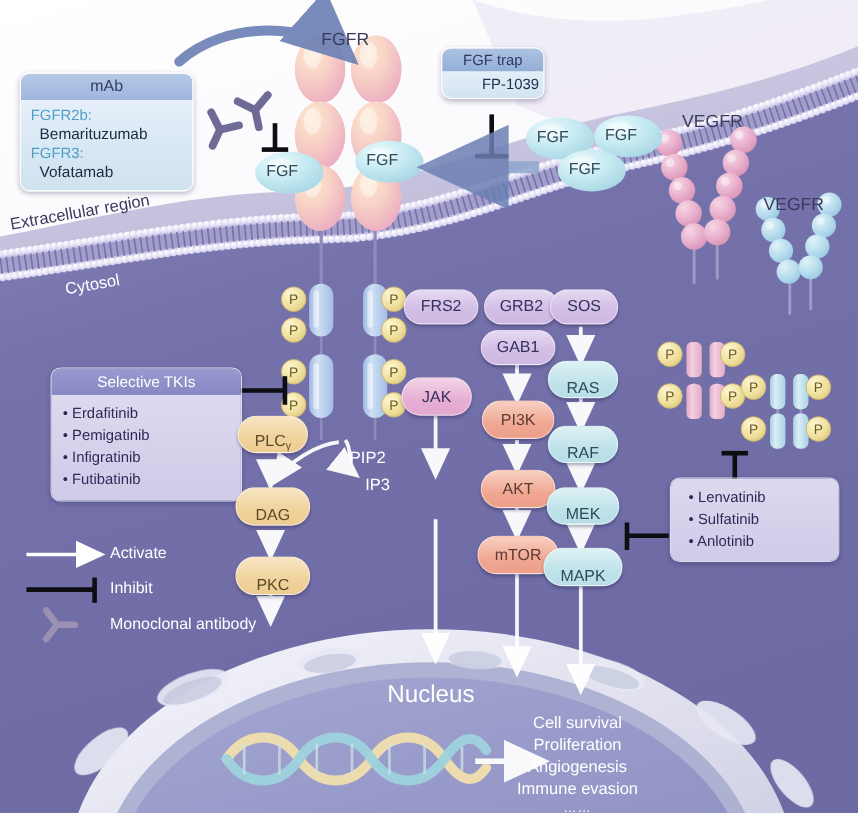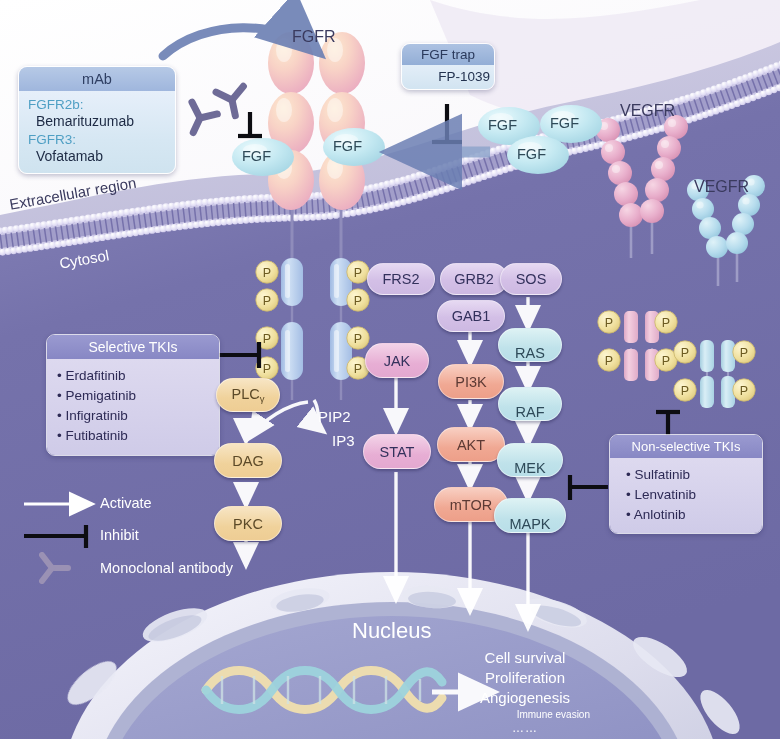--- a/index.html
+++ b/index.html
@@ -44,21 +44,21 @@
 
   
   .node{position:absolute;border-radius:999px;display:flex;align-items:center;
     justify-content:center;font-size:14.5px;color:#33315c;
     box-shadow:0 2px 3px rgba(30,25,70,.35);
     border:1px solid rgba(255,255,255,.45);white-space:nowrap;}
   .n-lav{background:linear-gradient(180deg,#e6d9f2 0%,#d3bfe6 55%,#cdb9e2 100%);}
   .n-pink{background:linear-gradient(180deg,#f3d3e8 0%,#e7aed4 60%,#e3a8d0 100%);}
   .n-salmon{background:linear-gradient(180deg,#f8cfc2 0%,#f0a893 60%,#ed9f89 100%);color:#5d3a34;}
   .n-cyan{background:linear-gradient(180deg,#ddf2f4 0%,#bfe2ea 60%,#b8dee8 100%);color:#2e4a59;align-items:flex-end;}
-  .n-tan{background:linear-gradient(180deg,#f7e5c4 0%,#f0d29b 60%,#eecd94 100%);color:#5c4a28;}
+  .n-tan{background:linear-gradient(180deg,#f7e5c4 0%,#f0d29b 60%,#eecd94 100%);color:#5c4a28;align-items:flex-end;}
 
   
   .lbl{position:absolute;white-space:nowrap;}
   .lbl-dark{color:#3a3a5e;}
   .lbl-white{color:#fff;}
 
   .sub{font-size:9.5px;vertical-align:-3px;}
 </style>
 </head>
 <body>
@@ -906,24 +906,23 @@
     <div class="ib-head">Selective TKIs</div>
     <div class="ib-body">
       <div class="ib-li">• Erdafitinib</div>
       <div class="ib-li">• Pemigatinib</div>
       <div class="ib-li">• Infigratinib</div>
       <div class="ib-li">• Futibatinib</div>
     </div>
   </div>
 
   <div class="infobox nstki">
-    <div class="ib-head">Non-selective TKIs</div>
     <div class="ib-body">
+      <div class="ib-li">• Lenvatinib</div>
       <div class="ib-li">• Sulfatinib</div>
-      <div class="ib-li">• Lenvatinib</div>
       <div class="ib-li">• Anlotinib</div>
     </div>
   </div>
 
   <div class="lbl lbl-dark" style="left:292px;top:28px;font-size:16px;">FGFR</div>
   <div class="lbl lbl-dark" style="left:620px;top:102px;font-size:16px;">VEGFR</div>
   <div class="lbl lbl-dark" style="left:694px;top:178px;font-size:16px;">VEGFR</div>
 
   <div class="lbl" style="left:242px;top:148px;font-size:14.5px;color:#2f4a58;">FGF</div>
   <div class="lbl" style="left:333px;top:138px;font-size:14.5px;color:#2f4a58;">FGF</div>
@@ -944,23 +943,20 @@
   <div class="node n-lav" style="left:500px;top:263px;width:60px;height:30px;">
     <span>SOS</span>
     </div>
   <div class="node n-lav" style="left:437px;top:300px;width:66px;height:30px;">
     <span>GAB1</span>
     </div>
 
   <div class="node n-pink" style="left:365px;top:343px;width:62px;height:33px;">
     <span>JAK</span>
     </div>
-  <div class="node n-pink" style="left:363px;top:434px;width:66px;height:33px;">
-    <span>STAT</span>
-    </div>
 
   <div class="node n-salmon" style="left:438px;top:364px;width:64px;height:33px;">
     <span>PI3K</span>
     </div>
   <div class="node n-salmon" style="left:437px;top:427px;width:66px;height:33px;">
     <span>AKT</span>
     </div>
   <div class="node n-salmon" style="left:434px;top:487px;width:72px;height:33px;">
     <span>mTOR</span>
     </div>
@@ -992,17 +988,17 @@
   <div class="lbl lbl-white" style="left:332px;top:432px;font-size:15px;">IP3</div>
 
   <div class="lbl lbl-white" style="left:100px;top:495px;font-size:14.5px;">Activate</div>
   <div class="lbl lbl-white" style="left:100px;top:527px;font-size:14.5px;">Inhibit</div>
   <div class="lbl lbl-white" style="left:100px;top:560px;font-size:14.5px;">Monoclonal antibody</div>
 
   <div class="abs" style="left:460px;top:648px;text-align:center;width:130px;">
     <div class="lbl-white" style="font-size:15px;line-height:1.34;">Cell survival</div>
     <div class="lbl-white" style="font-size:15px;line-height:1.34;">Proliferation</div>
     <div class="lbl-white" style="font-size:15px;line-height:1.34;">Angiogenesis</div>
-    <div class="lbl-white" style="font-size:10px;line-height:1.34;text-align:right;">Immune evasion</div>
+    <div class="lbl-white" style="font-size:15px;line-height:1.34;">Immune evasion</div>
     <div class="lbl-white" style="font-size:12px;line-height:1.1;letter-spacing:1px;">……</div>
   </div>
 
 </div>
 
 </body></html>

